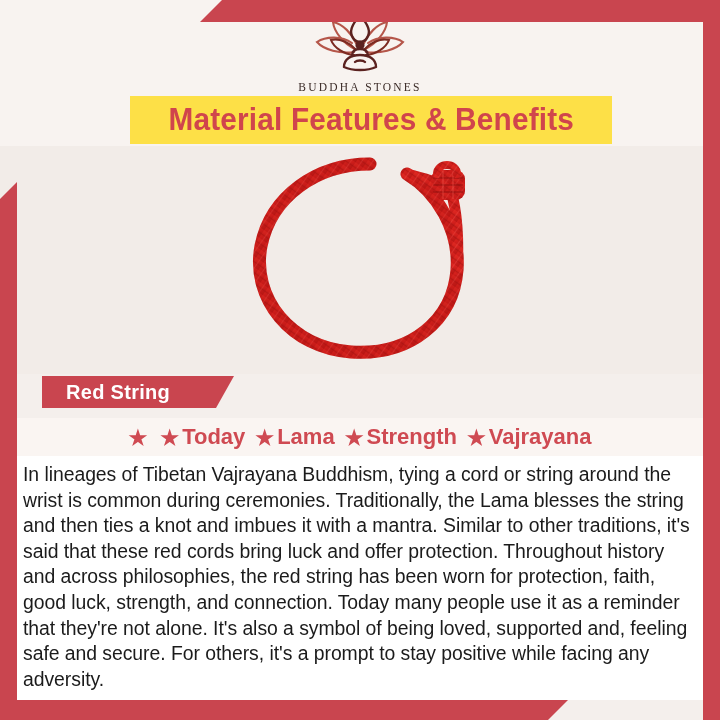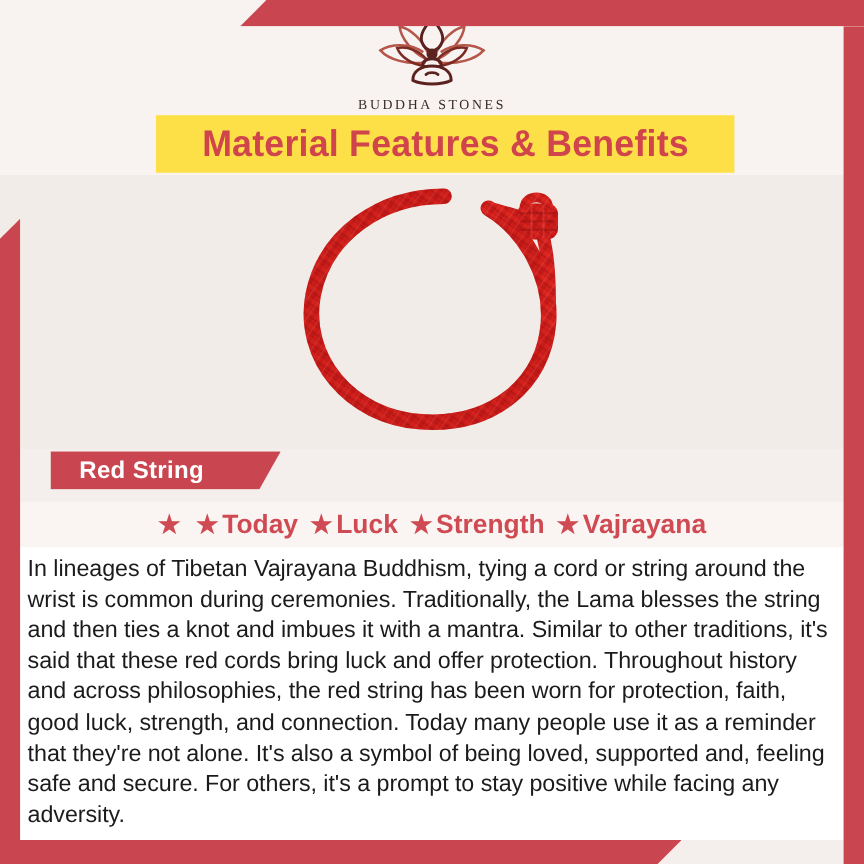--- a/index.html
+++ b/index.html
@@ -230,21 +230,21 @@
   <div class="features">
     <span class="feature">
       <span class="star">★</span>
     </span>
     <span class="feature">
       <span class="star">★</span>
       <span>Today</span>
     </span>
     <span class="feature">
       <span class="star">★</span>
-      <span>Luck</span>
+      <span>Lama</span>
     </span>
     <span class="feature">
       <span class="star">★</span>
       <span>Strength</span>
     </span>
     <span class="feature">
       <span class="star">★</span>
       <span>Vajrayana</span>
     </span>
   </div>

